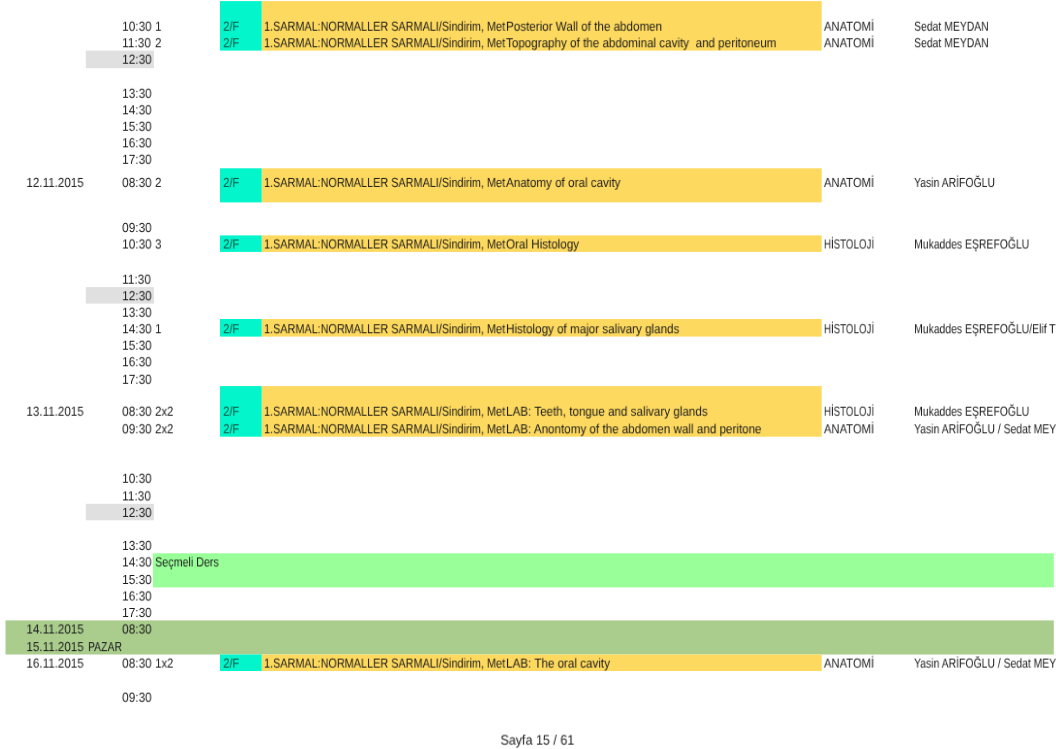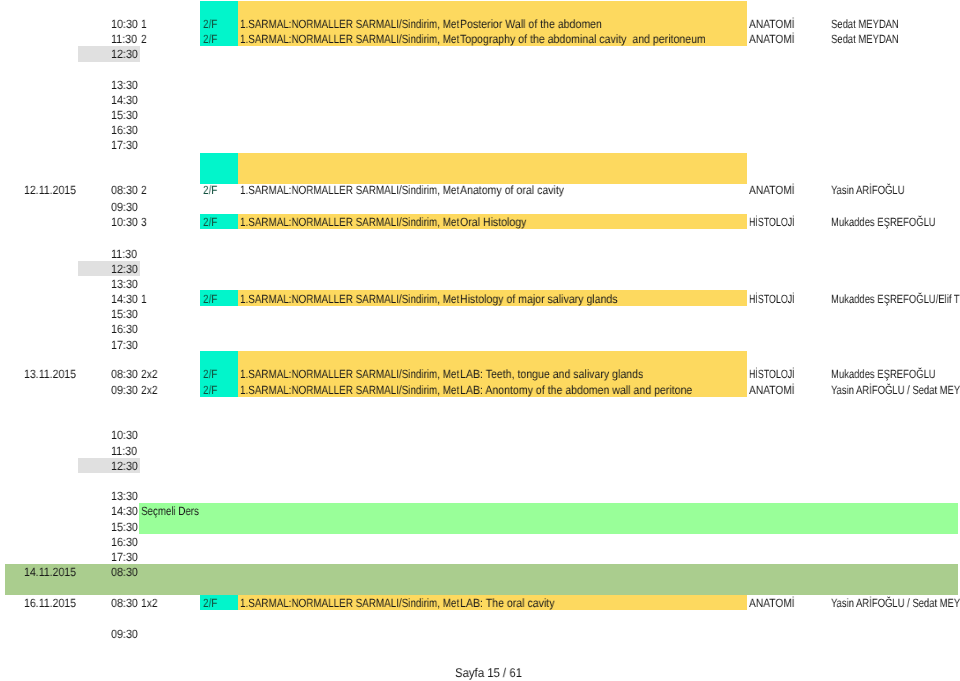--- a/index.html
+++ b/index.html
@@ -75,21 +75,21 @@
 </div>
 <div class="line" style="top:108.38px">
   <span class="txt s-time" style="left:111.2px">15:30</span>
 </div>
 <div class="line" style="top:123.38px">
   <span class="txt s-time" style="left:111.2px">16:30</span>
 </div>
 <div class="line" style="top:138.18px">
   <span class="txt s-time" style="left:111.2px">17:30</span>
 </div>
-<div class="line" style="top:183px">
+<div class="line" style="top:159px">
   <span class="txt s-date" style="left:24.2px">12.11.2015</span>
   <span class="txt s-time" style="left:111.2px">08:30</span>
   <span class="txt s-grp" style="left:140.6px">2</span>
   <span class="txt s-code" style="left:203.1px;color:#12503E">2/F</span>
   <span class="txt s-subj" style="left:239.9px">1.SARMAL:NORMALLER SARMALI/Sindirim, Met</span>
   <span class="txt s-topic" style="left:460.2px">Anatomy of oral cavity</span>
   <span class="txt s-dept" style="left: 749.4px; transform: scaleX(0.851342);">ANATOMİ</span>
   <span class="txt s-inst" style="left:831.4px">Yasin ARİFOĞLU</span>
 </div>
 <div class="line" style="top:199.68px">
@@ -172,20 +172,24 @@
 <div class="line" style="top:534.78px">
   <span class="txt s-time" style="left:111.2px">16:30</span>
 </div>
 <div class="line" style="top:549.98px">
   <span class="txt s-time" style="left:111.2px">17:30</span>
 </div>
 <div class="line" style="top:565.48px">
   <span class="txt s-date" style="left:24.2px">14.11.2015</span>
   <span class="txt s-time" style="left:111.2px">08:30</span>
 </div>
+<div class="line" style="top:580.89px">
+  <span class="txt s-date" style="left:24.2px">15.11.2015</span>
+  <span class="txt s-day" style="left:79.5px">PAZAR</span>
+</div>
 <div class="line" style="top:596.18px">
   <span class="txt s-date" style="left:24.2px">16.11.2015</span>
   <span class="txt s-time" style="left:111.2px">08:30</span>
   <span class="txt s-grp" style="left:140.6px">1x2</span>
   <span class="txt s-code" style="left:203.1px;color:#12503E">2/F</span>
   <span class="txt s-subj" style="left:239.9px">1.SARMAL:NORMALLER SARMALI/Sindirim, Met</span>
   <span class="txt s-topic" style="left:460.2px">LAB: The oral cavity</span>
   <span class="txt s-dept" style="left: 749.4px; transform: scaleX(0.851342);">ANATOMİ</span>
   <span class="txt s-inst" style="left:831.4px">Yasin ARİFOĞLU / Sedat MEYDAN</span>
 </div>

